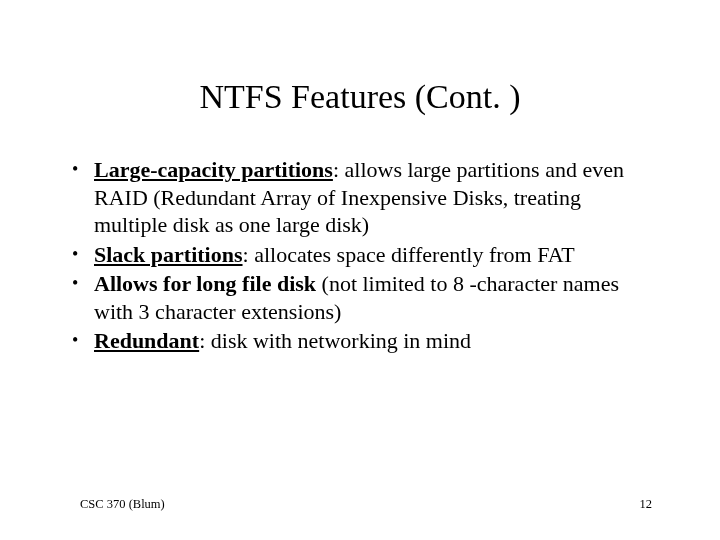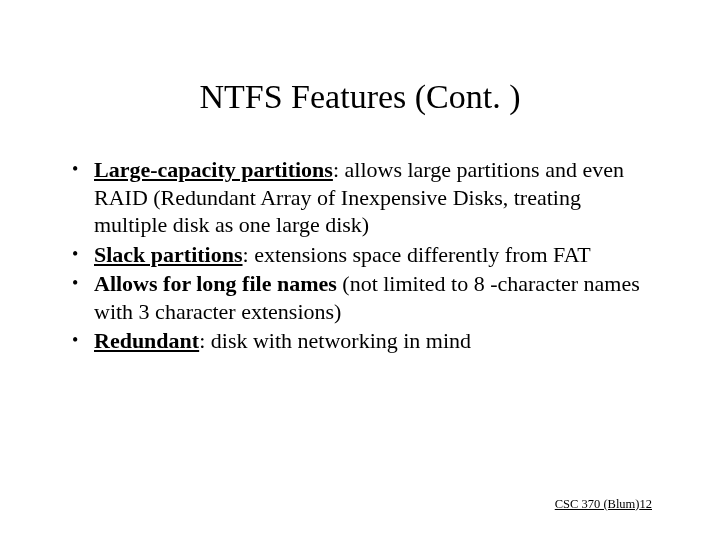--- a/index.html
+++ b/index.html
@@ -52,42 +52,41 @@
     }
     .bullet .text u {
       text-decoration: underline;
     }
     .footer {
       position: absolute;
       bottom: 28px;
       left: 80px;
       right: 68px;
       display: flex;
-      justify-content: flex-end;
+      justify-content: space-between;
       font-size: 12.5px;
-      text-decoration: underline;
     }
   </style>
 </head>
 <body>
 
 <div class="slide">
   <h1 class="title">NTFS Features (Cont. )</h1>
   <div class="content">
     <div class="bullet">
       <div class="dot">•</div>
       <div class="text"><b><u>Large-capacity partitions</u></b><span>: allows large partitions and even RAID (Redundant Array of Inexpensive Disks, treating multiple disk as one large disk)</span></div>
     </div>
     <div class="bullet">
       <div class="dot">•</div>
-      <div class="text"><b><u>Slack partitions</u></b><span>: extensions space differently from FAT</span></div>
+      <div class="text"><b><u>Slack partitions</u></b><span>: allocates space differently from FAT</span></div>
     </div>
     <div class="bullet">
       <div class="dot">•</div>
-      <div class="text"><b>Allows for long file names</b><span> (not limited to 8 -character names with 3 character extensions)</span></div>
+      <div class="text"><b>Allows for long file disk</b><span> (not limited to 8 -character names with 3 character extensions)</span></div>
     </div>
     <div class="bullet">
       <div class="dot">•</div>
       <div class="text"><b><u>Redundant</u></b><span>: disk with networking in mind</span></div>
     </div>
   </div>
   <div class="footer">
     <span>CSC 370 (Blum)</span>
     <span>12</span>
   </div>

